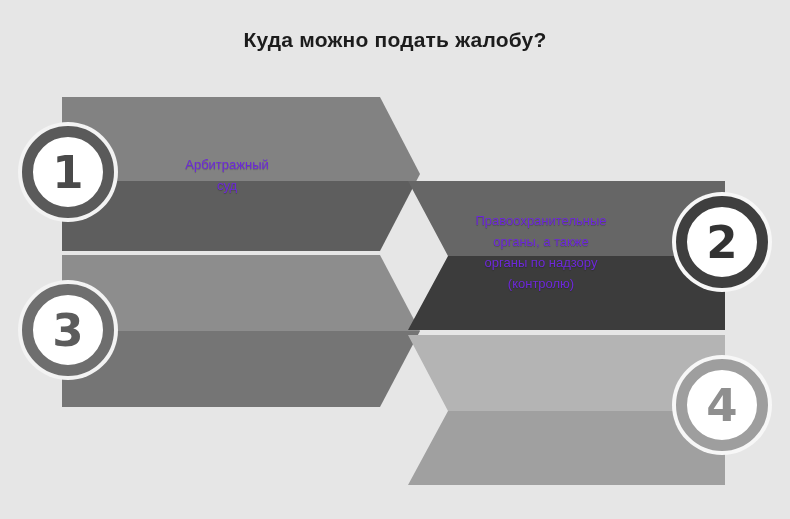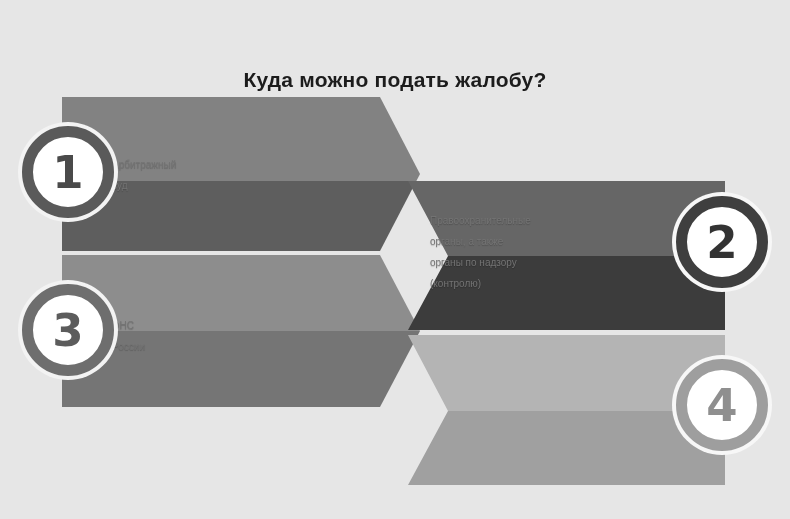--- a/index.html
+++ b/index.html
@@ -23,40 +23,39 @@
   #title {
     position: absolute;
     top: 28px;
     left: 0;
     width: 790px;
     text-align: center;
     font-size: 21px;
     font-weight: bold;
     color: #1c1c1c;
     letter-spacing: 0.2px;
-    margin-top: 40px;
   }
   .stage {
     position: absolute;
     top: 0;
     left: 0;
     width: 790px;
     height: 519px;
   }
   .arrow-label {
     position: absolute;
-    text-align: left;
-    color: #737373;
-    font-size: 10px;
+    text-align: center;
+    color: #6d28d9;
+    font-size: 13px;
     line-height: 21px;
     white-space: pre-line;
     text-shadow: 0 1px 1px rgba(0,0,0,0.22);
   }
   #label-1 { left: 112px; top: 154px; width: 230px; }
-  #label-2 { left: 430px; top: 210px; width: 262px; }
+  #label-2 { left: 410px; top: 210px; width: 262px; }
   #label-3 { left: 112px; top: 315px; width: 230px; }
   #label-4 { left: 430px; top: 364px; width: 262px; }
 
   .badge {
     position: absolute;
     border-radius: 50%;
     display: flex;
     align-items: center;
     justify-content: center;
     box-sizing: border-box;
@@ -154,22 +153,20 @@
       <rect x="400" y="411" width="335" height="80" fill="#a0a0a0"></rect>
     </g>
   </svg>
 
   <div class="arrow-label" id="label-1">Арбитражный
 суд</div>
   <div class="arrow-label" id="label-2">Правоохранительные
 органы, а также
 органы по надзору
 (контролю)</div>
-  <div class="arrow-label" id="label-3">ФНС
-России</div>
 
   <div class="badge" id="badge-1">
     <div class="inner">
       <span class="num">1</span>
     </div>
   </div>
 
   <div class="badge" id="badge-2">
     <div class="inner">
       <span class="num">2</span>

